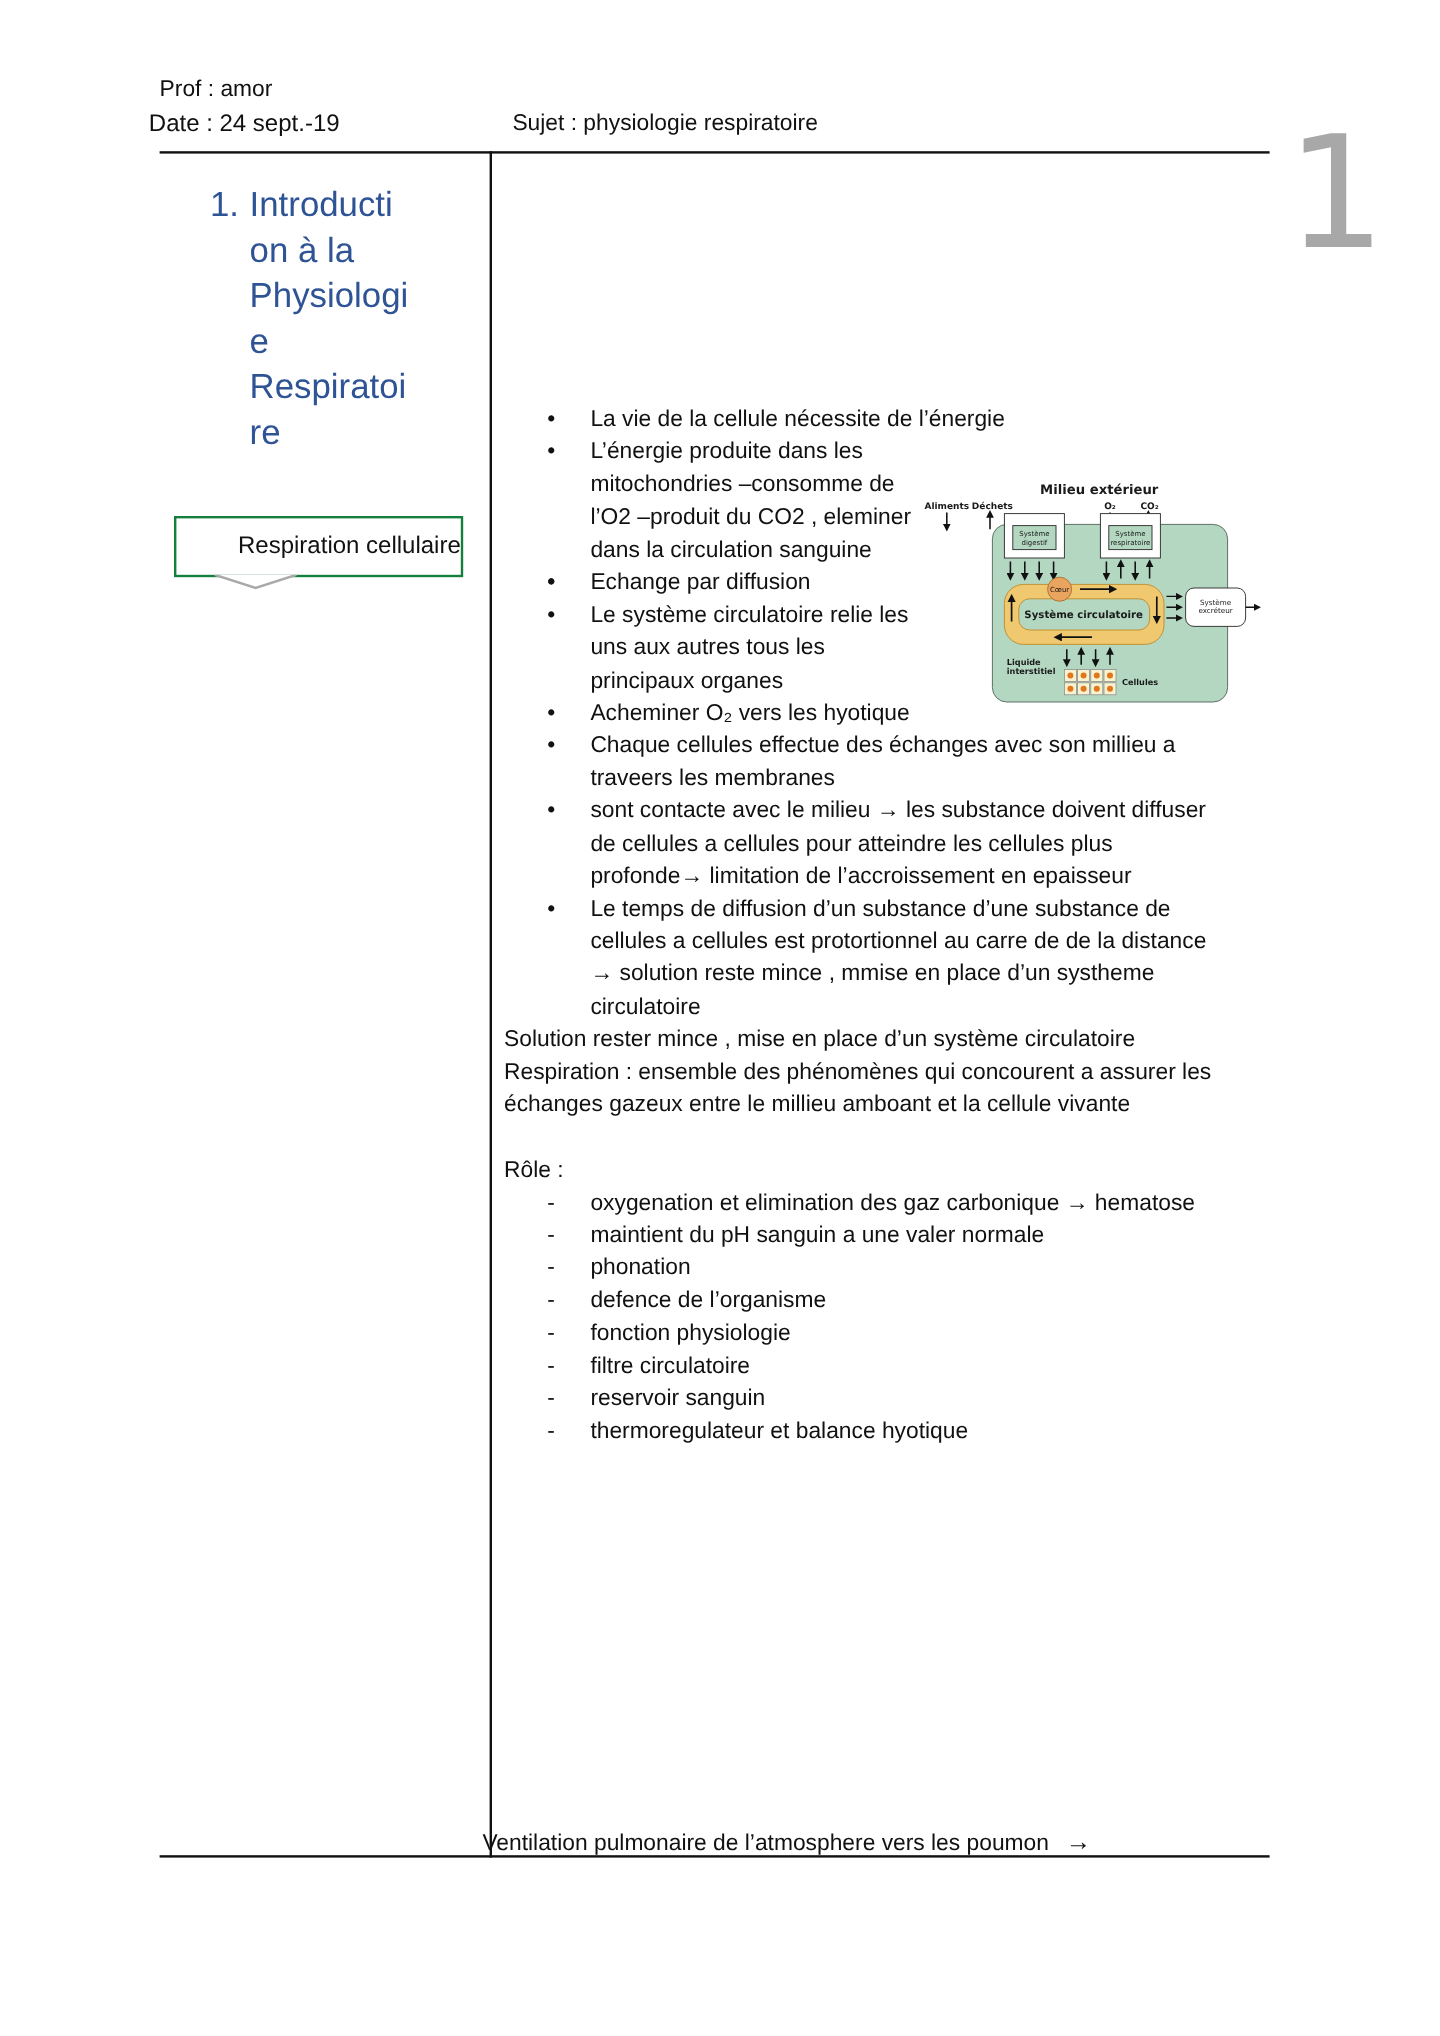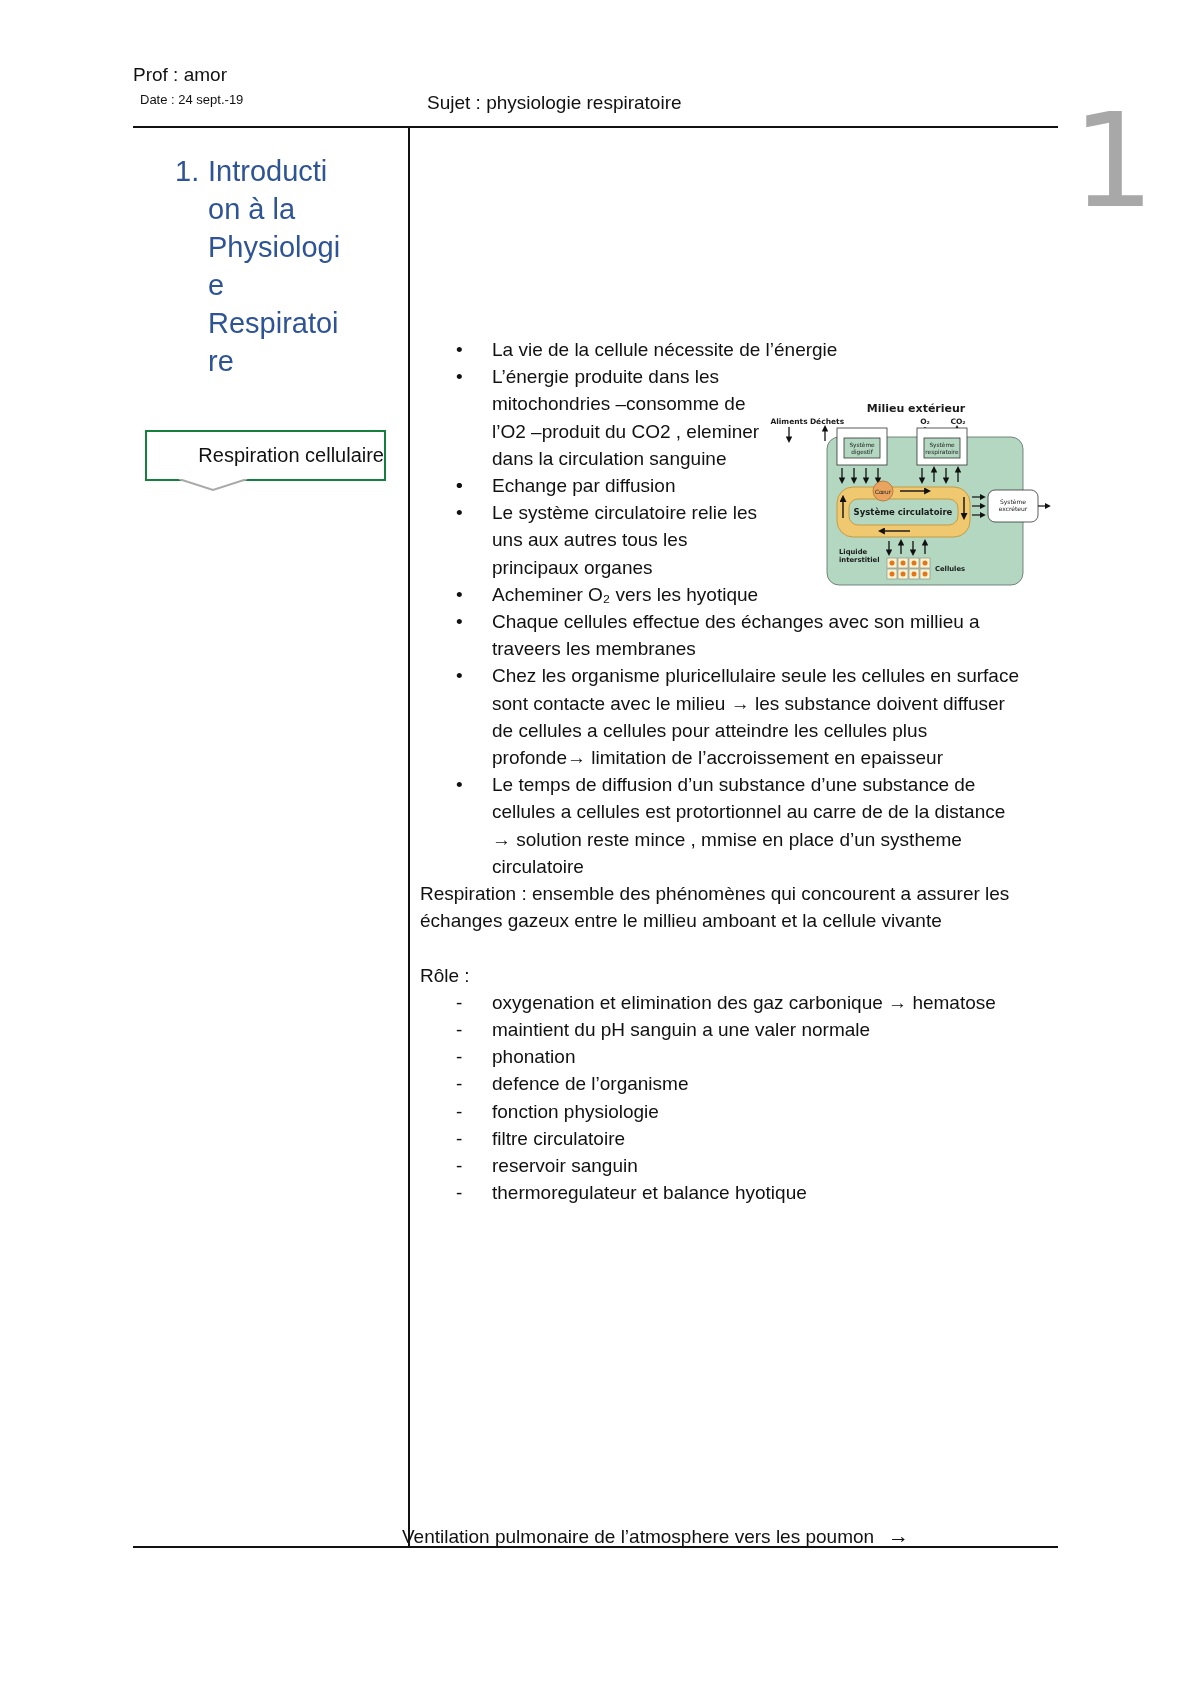--- a/index.html
+++ b/index.html
@@ -4,21 +4,21 @@
 <style>
   html,body { margin:0; padding:0; background:#e9e9e9; }
   .page {
     position:relative; width:1200px; height:1697px; margin:0 auto;
     background:#ffffff; overflow:hidden;
     font-family:"Liberation Sans","DejaVu Sans",sans-serif;
     color:#111;
   }
   
   .hdr-prof    { position:absolute; left:133px; top:64px;  font-size:19px; }
-  .hdr-date    { position:absolute; left:140px; top:92px;  font-size:13px; }
+  .hdr-date    { position:absolute; left:124px; top:92px;  font-size:20px; }
   .hdr-subject { position:absolute; left:427px; top:92px;  font-size:19px; }
   .hdr-rule    { position:absolute; left:133px; top:126px; width:925px; height:2px; background:#111; }
   .page-number { position:absolute; left:1072px; top:96px; font-size:130px; line-height:1;
                  color:#a8a8a8; font-family:"DejaVu Sans",sans-serif; }
   
   .v-rule      { position:absolute; left:408px; top:126px; width:2px; height:1422px; background:#111; }
   .bottom-rule { position:absolute; left:133px; top:1546px; width:925px; height:2px; background:#111; }
   
   .side-heading { position:absolute; left:175px; top:152px; display:flex;
                   color:#2f5496; font-size:29px; line-height:38px; }
@@ -117,34 +117,34 @@
     </div>
 
     <div class="li">
       <span class="marker">•</span>
       <div>Chaque cellules effectue des échanges avec son millieu a</div>
       <div>traveers les membranes</div>
     </div>
 
     <div class="li">
       <span class="marker">•</span>
-      <div>Chez les organisme pluricellulaire seule les cellules en surface</div>
       <div>sont contacte avec le milieu → les substance doivent diffuser</div>
       <div>de cellules a cellules pour atteindre les cellules plus</div>
       <div>profonde→ limitation de l’accroissement en epaisseur</div>
     </div>
 
     <div class="li">
       <span class="marker">•</span>
       <div>Le temps de diffusion d’un substance d’une substance de</div>
       <div>cellules a cellules est protortionnel au carre de de la distance</div>
       <div>→ solution reste mince , mmise en place d’un systheme</div>
       <div>circulatoire</div>
     </div>
 
+    <div class="para">Solution rester mince , mise en place d’un système circulatoire</div>
     <div class="para">Respiration : ensemble des phénomènes qui concourent a assurer les</div>
     <div class="para">échanges gazeux entre le millieu amboant et la cellule vivante</div>
 
     <div class="blank-line"></div>
 
     <div class="para">Rôle :</div>
 
     <div class="li">
       <span class="marker">-</span>
       <div>oxygenation et elimination des gaz carbonique → hematose</div>

